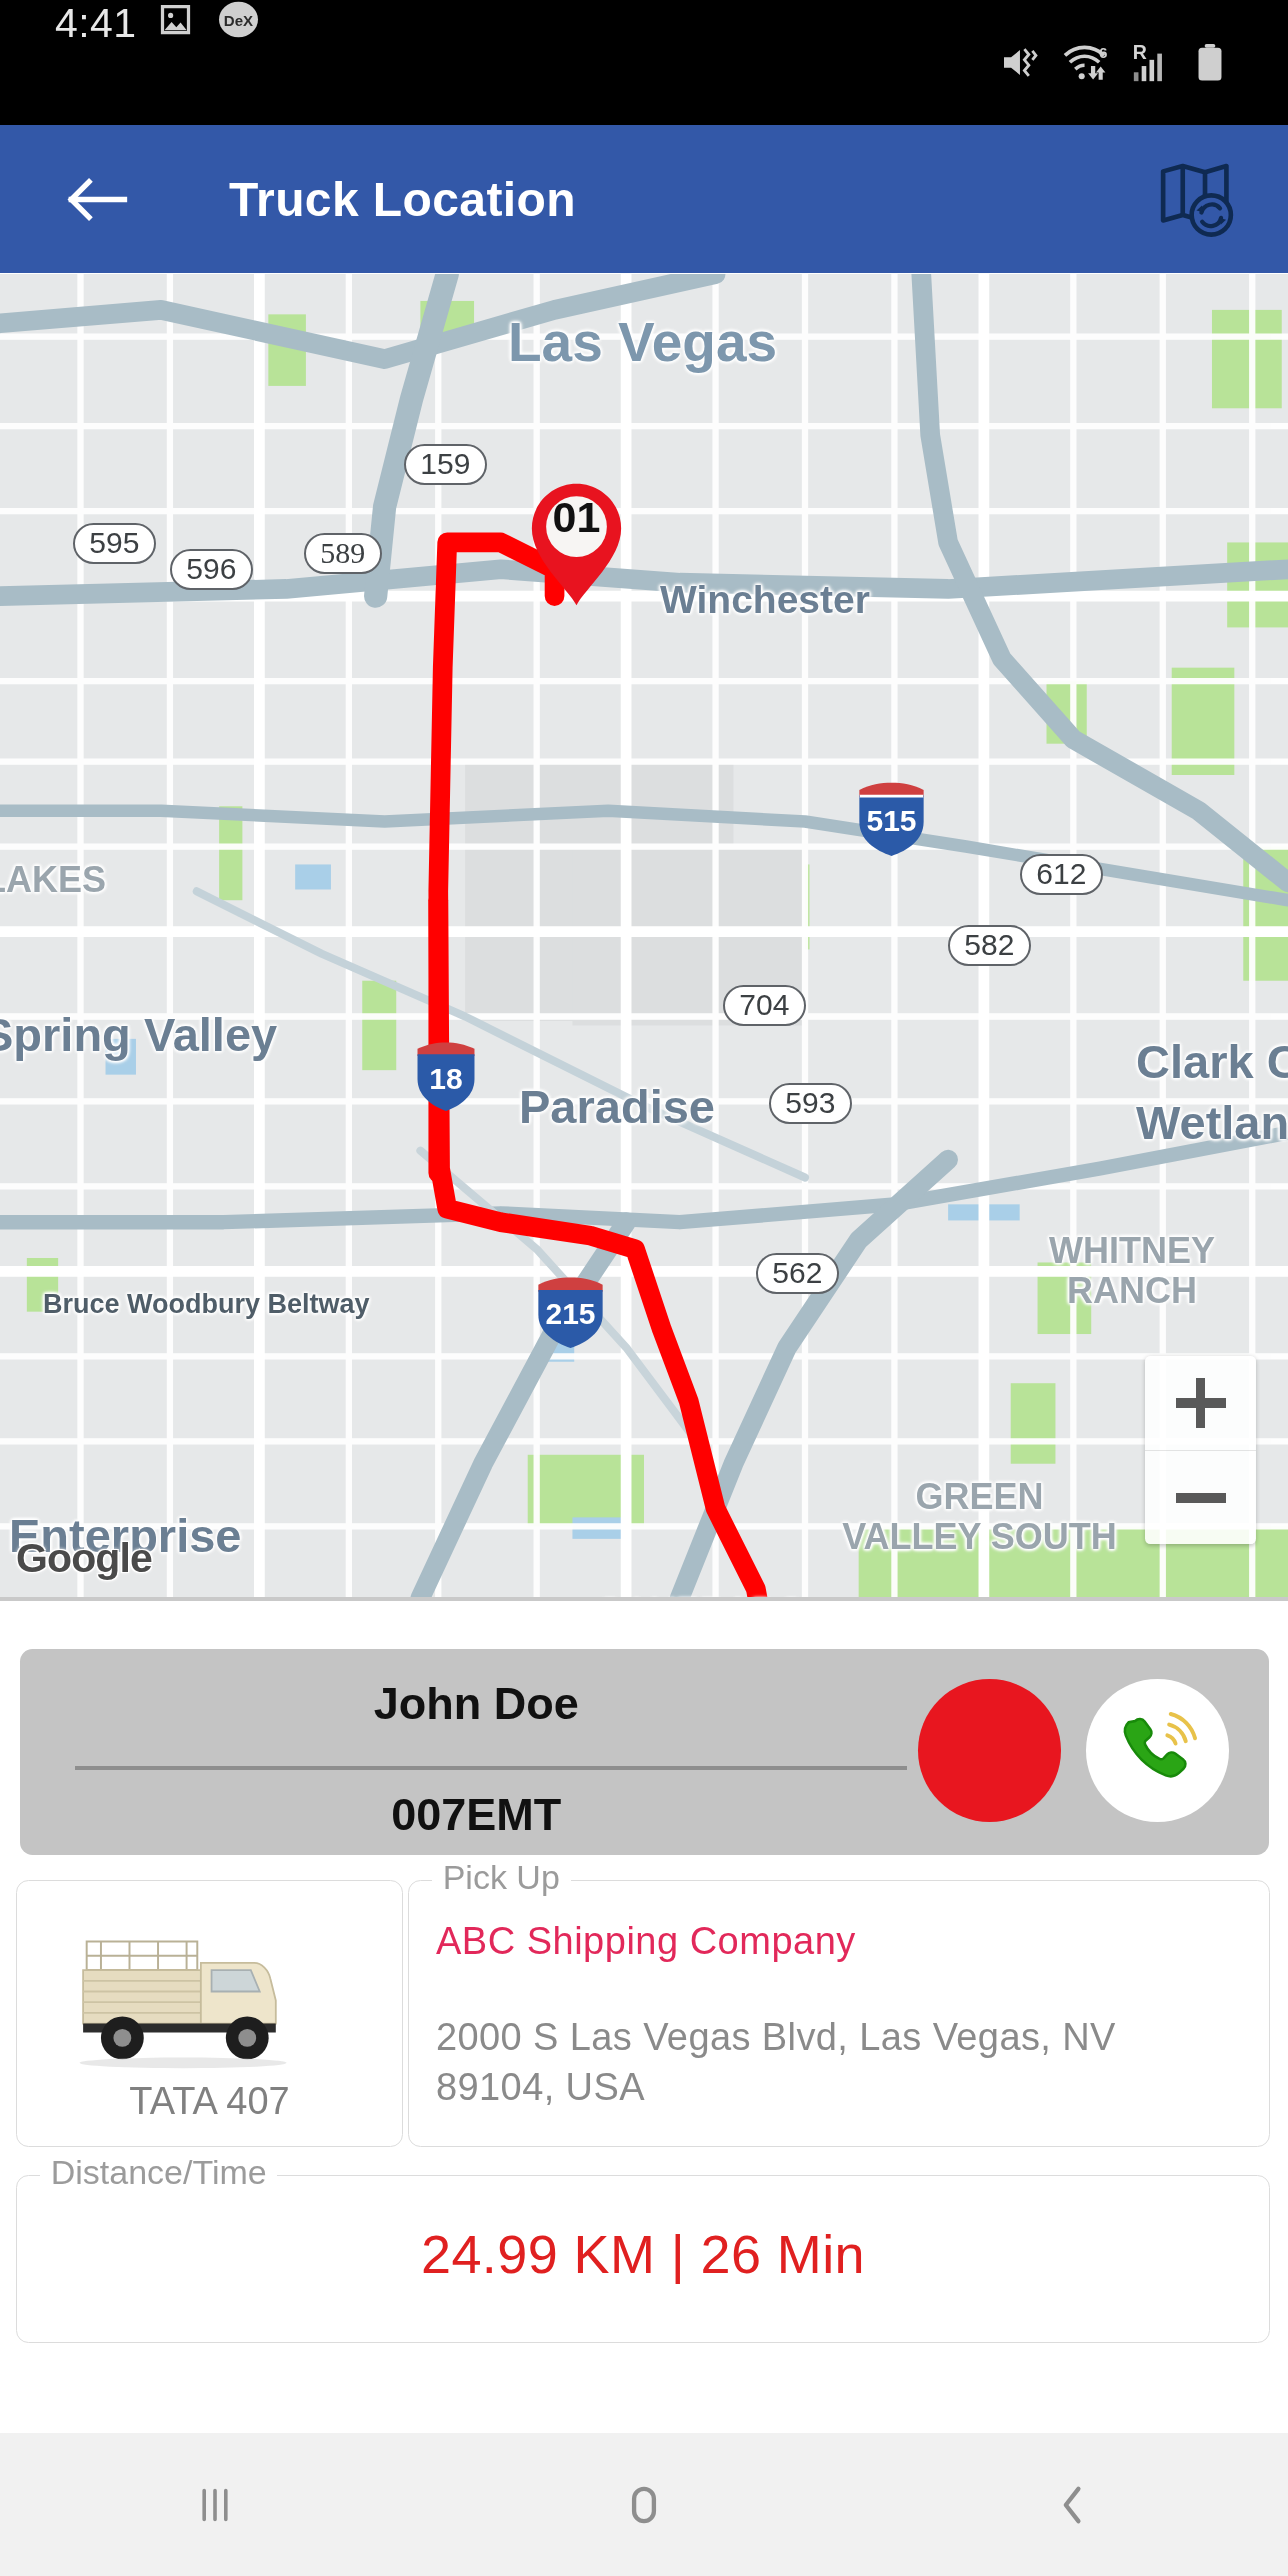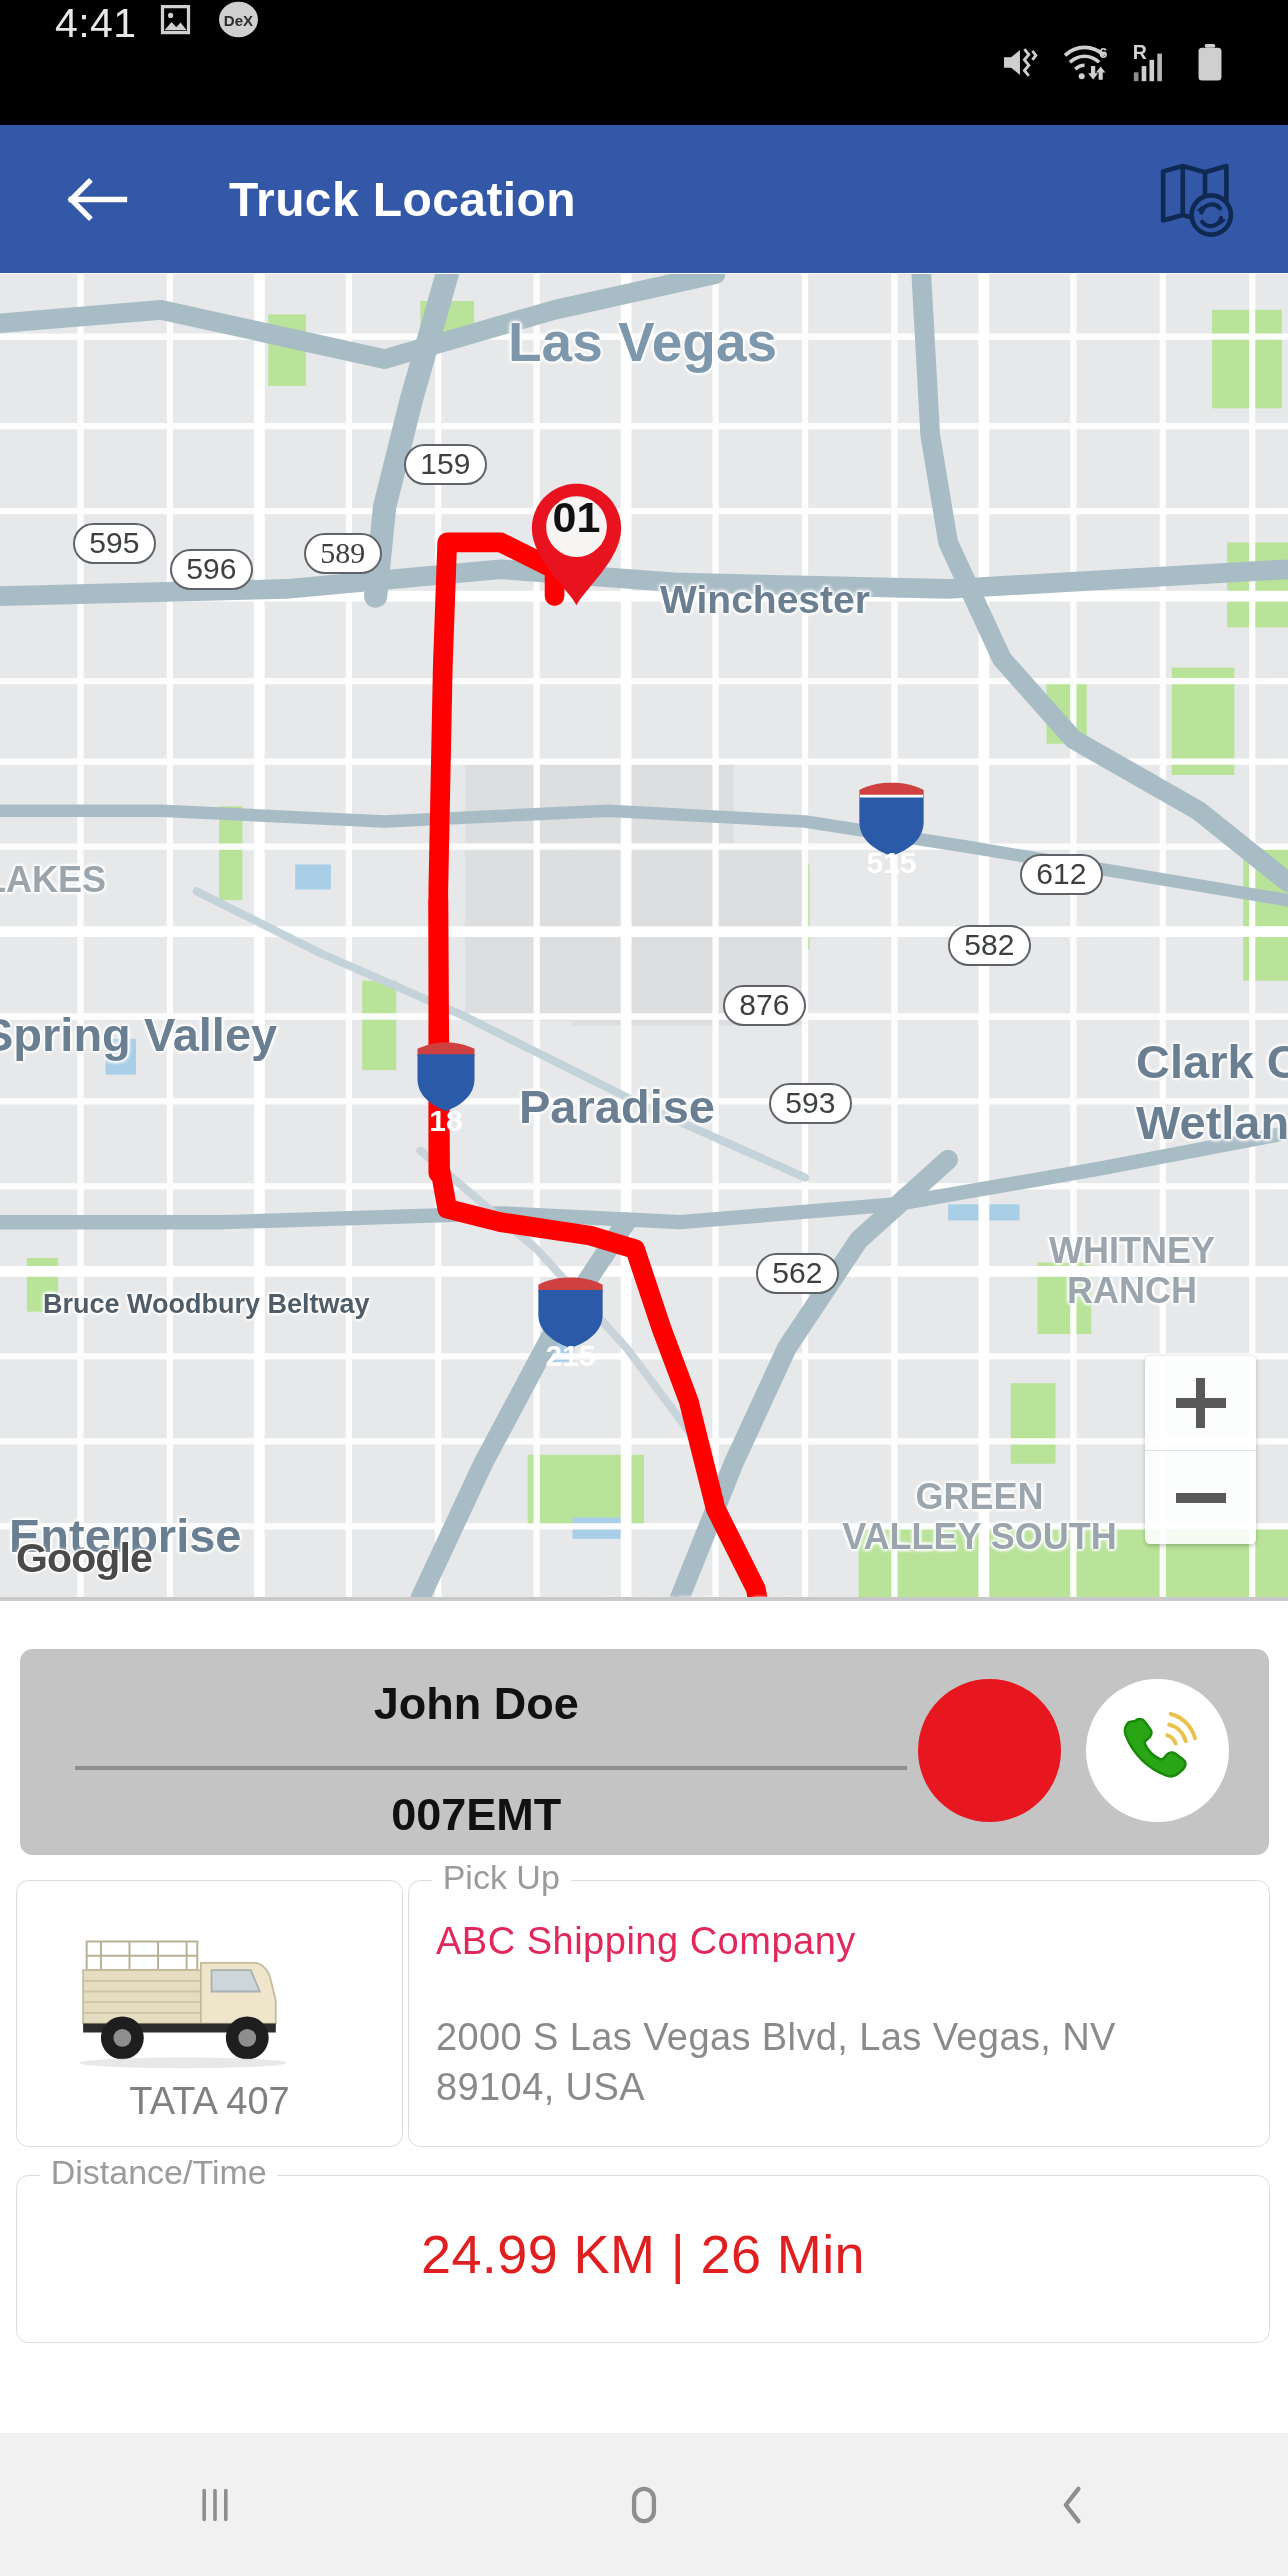--- a/index.html
+++ b/index.html
@@ -27,21 +27,21 @@
   
   .map{position:absolute;left:0;top:274px;width:1288px;height:1324px;background:#e4e6e7;overflow:hidden;}
   .map svg{position:absolute;left:0;top:0;}
   .maplabel{position:absolute;color:#6b7f93;font-weight:700;white-space:nowrap;
     text-shadow:0 0 5.4px #fff,0 0 5.4px #fff,0.9px 0.9px 2.7px #fff,-0.9px -0.9px 2.7px #fff,0.9px -0.9px 2.7px #fff,-0.9px 0.9px 2.7px #fff;}
   .nbhd{position:absolute;color:#9aa5ad;font-weight:700;white-space:nowrap;text-align:center;line-height:1.1;
     text-shadow:0 0 5.4px #fff,0 0 5.4px #fff,0.9px 0.9px 2.7px #fff,-0.9px -0.9px 2.7px #fff,0.9px -0.9px 2.7px #fff,-0.9px 0.9px 2.7px #fff;}
   .shield{position:absolute;background:#fff;border:2.7px solid #5f6368;border-radius:21.5px;
     color:#3c4043;font-size:30px;font-weight:400;padding:1.8px 14.3px 3.6px;line-height:1.05;}
   .is-shield{position:absolute;width:57px;height:63px;}
-  .is-shield .txt{position:absolute;left:0;top:19.7px;width:57px;text-align:center;color:#fff;font-size:29px;font-weight:700;line-height:1;margin-top:42px;}
+  .is-shield .txt{position:absolute;left:0;top:19.7px;width:57px;text-align:center;color:#fff;font-size:29px;font-weight:700;line-height:1;}
 
   .pin-dest{position:absolute;left:528px;top:208px;width:97px;height:125px;}
   .pin-dest .num{position:absolute;left:0;top:14.3px;width:97px;text-align:center;
     font-size:43px;font-weight:700;color:#111;line-height:1;}
 
   .google-wm{position:absolute;left:16px;bottom:16px;font-size:41px;font-weight:700;color:#4a4a4a;letter-spacing:-0.9px;
     text-shadow:0 0 4.5px #fff,0 0 4.5px #fff,1.3px 1.3px 0 #fff,-1.3px -1.3px 0 #fff,1.3px -1.3px 0 #fff,-1.3px 1.3px 0 #fff;}
 
   .zoom-ctl{position:absolute;right:32px;top:1082px;width:111px;height:188px;
     background:rgba(255,255,255,.88);border-radius:5.4px;box-shadow:0 1.8px 4.5px rgba(0,0,0,.22);overflow:hidden;}
@@ -237,21 +237,21 @@
     <div class="nbhd" style="left:1038px;top:957px;font-size:36px;width:188px;">WHITNEY<br>RANCH</div>
     <div class="nbhd" style="left:832px;top:1203px;font-size:36px;width:295px;">GREEN<br>VALLEY SOUTH</div>
     <div class="nbhd" style="left:572px;top:1319px;font-size:36px;width:259px;">SILVERADO<br>RANCH</div>
 
     <div class="shield" style="left:404px;top:170px;">159</div>
     <div class="shield" style="left:73px;top:249px;">595</div>
     <div class="shield" style="left:170px;top:275px;">596</div>
     <div class="shield" style="left:304px;top:259px;font-family:Liberation Serif, serif;">589</div>
     <div class="shield" style="left:1020px;top:580px;">612</div>
     <div class="shield" style="left:948px;top:651px;">582</div>
-    <div class="shield" style="left:723px;top:711px;">876</div>
+    <div class="shield" style="left:723px;top:711px;">704</div>
     <div class="shield" style="left:769px;top:809px;">593</div>
     <div class="shield" style="left:756px;top:979px;">562</div>
 
     <div class="is-shield" style="left:854px;top:505px;width:75px;height:79px;">
       <svg width="75" height="79" viewBox="0 0 42 44">
         <path fill="#cf4040" d="M3 6c6-3 12-4 18-4s12 1 18 4v4H3z"></path>
         <path fill="#2b5aa8" d="M3 9h36v15c0 10-9 16-18 19C12 40 3 34 3 24z"></path>
         <path fill="none" stroke="#ffffff" stroke-width="1.6" d="M3.2 9.5h35.6"></path>
       </svg>
       <div class="txt" style="width:75px;left:0;top:27px;font-size:30px;">515</div>

